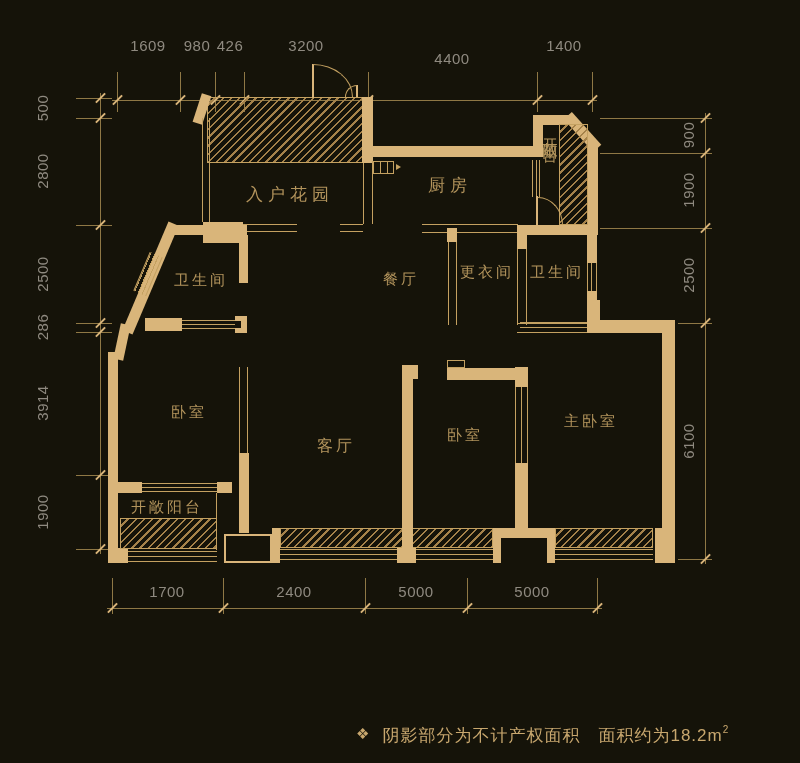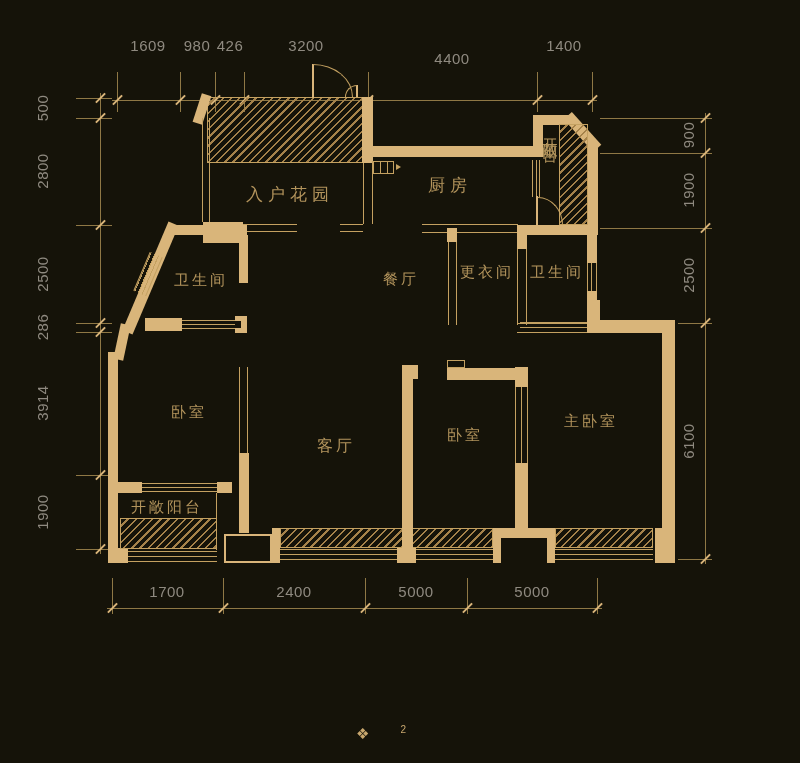--- a/index.html
+++ b/index.html
@@ -208,17 +208,19 @@
   <div class="room" style="left:487px;top:272px">更衣间</div>
   <div class="room" style="left:557px;top:272px">卫生间</div>
   <div class="room" style="left:189px;top:412px">卧室</div>
   <div class="room" style="left:336px;top:446px;font-size:16px">客厅</div>
   <div class="room" style="left:465px;top:435px">卧室</div>
   <div class="room" style="left:591px;top:421px">主卧室</div>
   <div class="room" style="left:167px;top:507px">开敞阳台</div>
 
   <div class="footer">
     <span class="mark">❖</span>
+    <span>阴影部分为不计产权面积</span>
     <span class="gap"></span>
+    <span>面积约为18.2m</span>
     <sup>2</sup>
   </div>
 
 </div>
 
 </body></html>

